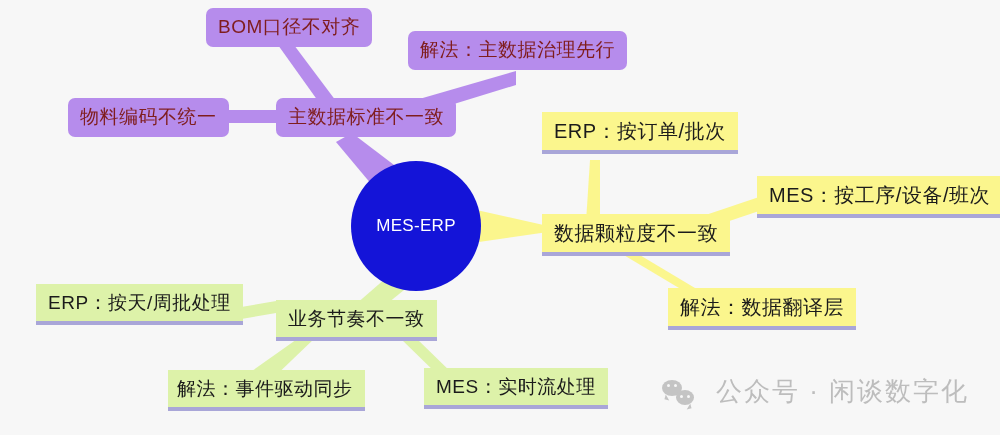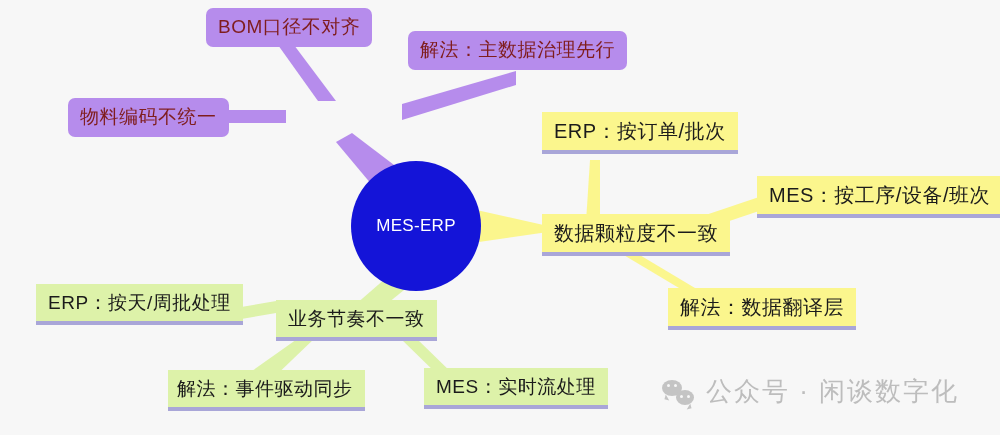--- a/index.html
+++ b/index.html
@@ -45,21 +45,21 @@
   .n-lime {
     background: #ddf2a9; color: #1b1b1b;
     border-bottom: 4px solid #a9a6d8;
     font-size: 19px; padding: 6px 12px 5px 12px;
     letter-spacing: .5px;
   }
 
   
   .watermark {
     position: absolute; left: 662px; top: 374px;
-    display: flex; align-items: center; gap: 12px;
+    display: flex; align-items: center; gap: 22px;
     color: #bdbdbd; font-size: 26px; letter-spacing: 2px;
   }
   .wechat-icon { width: 32px; height: 26px; position: relative; flex: 0 0 auto; }
   .wechat-icon .b1 {
     position: absolute; left: 0; top: 1px; width: 20px; height: 16px;
     background: #c4c4c4; border-radius: 50%;
   }
   .wechat-icon .b1:after {
     content: ""; position: absolute; left: 3px; bottom: -4px;
     border-left: 5px solid #c4c4c4; border-top: 5px solid transparent;
@@ -113,20 +113,23 @@
   </div>
 
   <div class="node n-purple" style="left:206px; top:8px;">
     <span>BOM口径不对齐</span>
   </div>
 
   <div class="node n-purple" style="left:68px; top:98px;">
     <span>物料编码不统一</span>
   </div>
 
+  <div class="node n-purple" style="left:276px; top:98px;">
+    <span>主数据标准不一致</span>
+  </div>
 
   <div class="node n-purple" style="left:408px; top:31px;">
     <span>解法：主数据治理先行</span>
   </div>
 
   <div class="node n-yellow" style="left:542px; top:112px;">
     <span>ERP：按订单/批次</span>
   </div>
 
   <div class="node n-yellow" style="left:757px; top:176px;">

